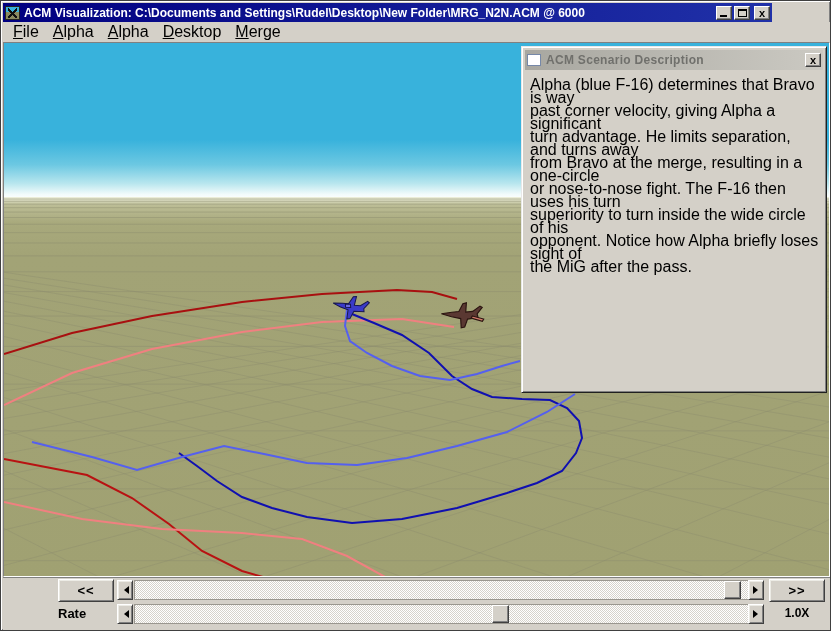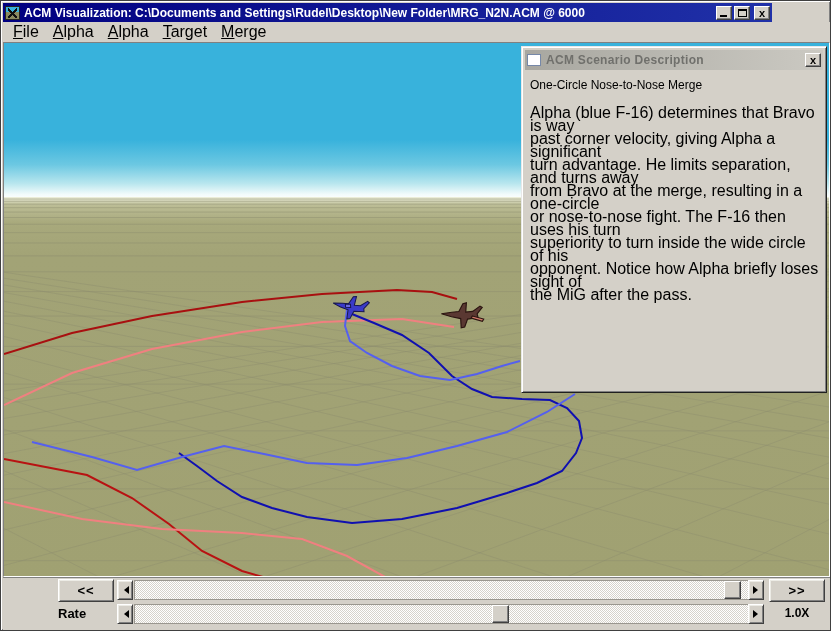--- a/index.html
+++ b/index.html
@@ -92,21 +92,21 @@
       <div class="cap-btn close">
           <div class="glyph-x">x</div>
         </div>
     </div>
   </div>
 
   <div class="menubar">
     <span class="menu-item">File</span>
     <span class="menu-item">Alpha</span>
     <span class="menu-item">Alpha</span>
-    <span class="menu-item">Target</span>
+    <span class="menu-item">Desktop</span>
     <span class="menu-item">Merge</span>
   </div>
 
   <div class="viewport">
     <div class="sky"></div>
     <div class="ground"></div>
 
     <svg class="scene-svg" id="scene-svg" viewBox="0 0 827 535">
       <defs>
         <clipPath id="gclip">
@@ -184,21 +184,20 @@
 
     <div class="dialog">
       <div class="dialog-caption">
         <div class="dialog-icon"></div>
         <div class="dialog-title">ACM Scenario Description</div>
         <div class="dialog-close">
           <div class="glyph-x">x</div>
         </div>
       </div>
       <div class="dialog-body">
-        <div class="dialog-heading">One-Circle Nose-to-Nose Merge</div>
         <div class="dialog-text">Alpha (blue F-16) determines that Bravo is way
 past corner velocity, giving Alpha a significant
 turn advantage. He limits separation, and turns away
 from Bravo at the merge, resulting in a one-circle
 or nose-to-nose fight. The F-16 then uses his turn
 superiority to turn inside the wide circle of his
 opponent. Notice how Alpha briefly loses sight of
 the MiG after the pass.</div>
       </div>
     </div>

